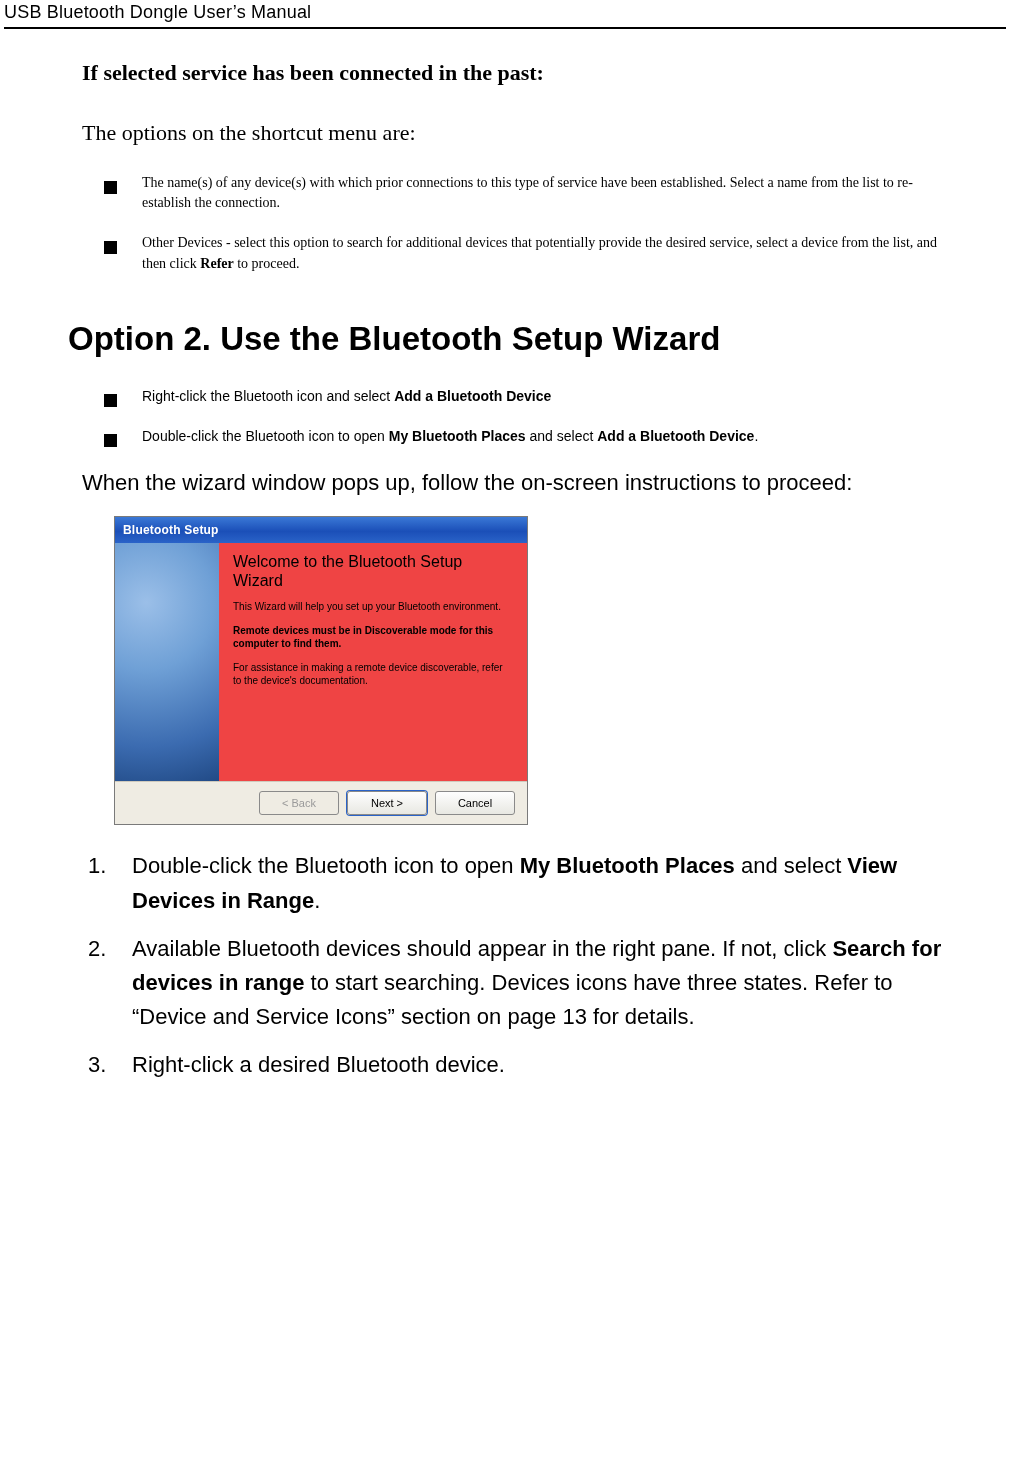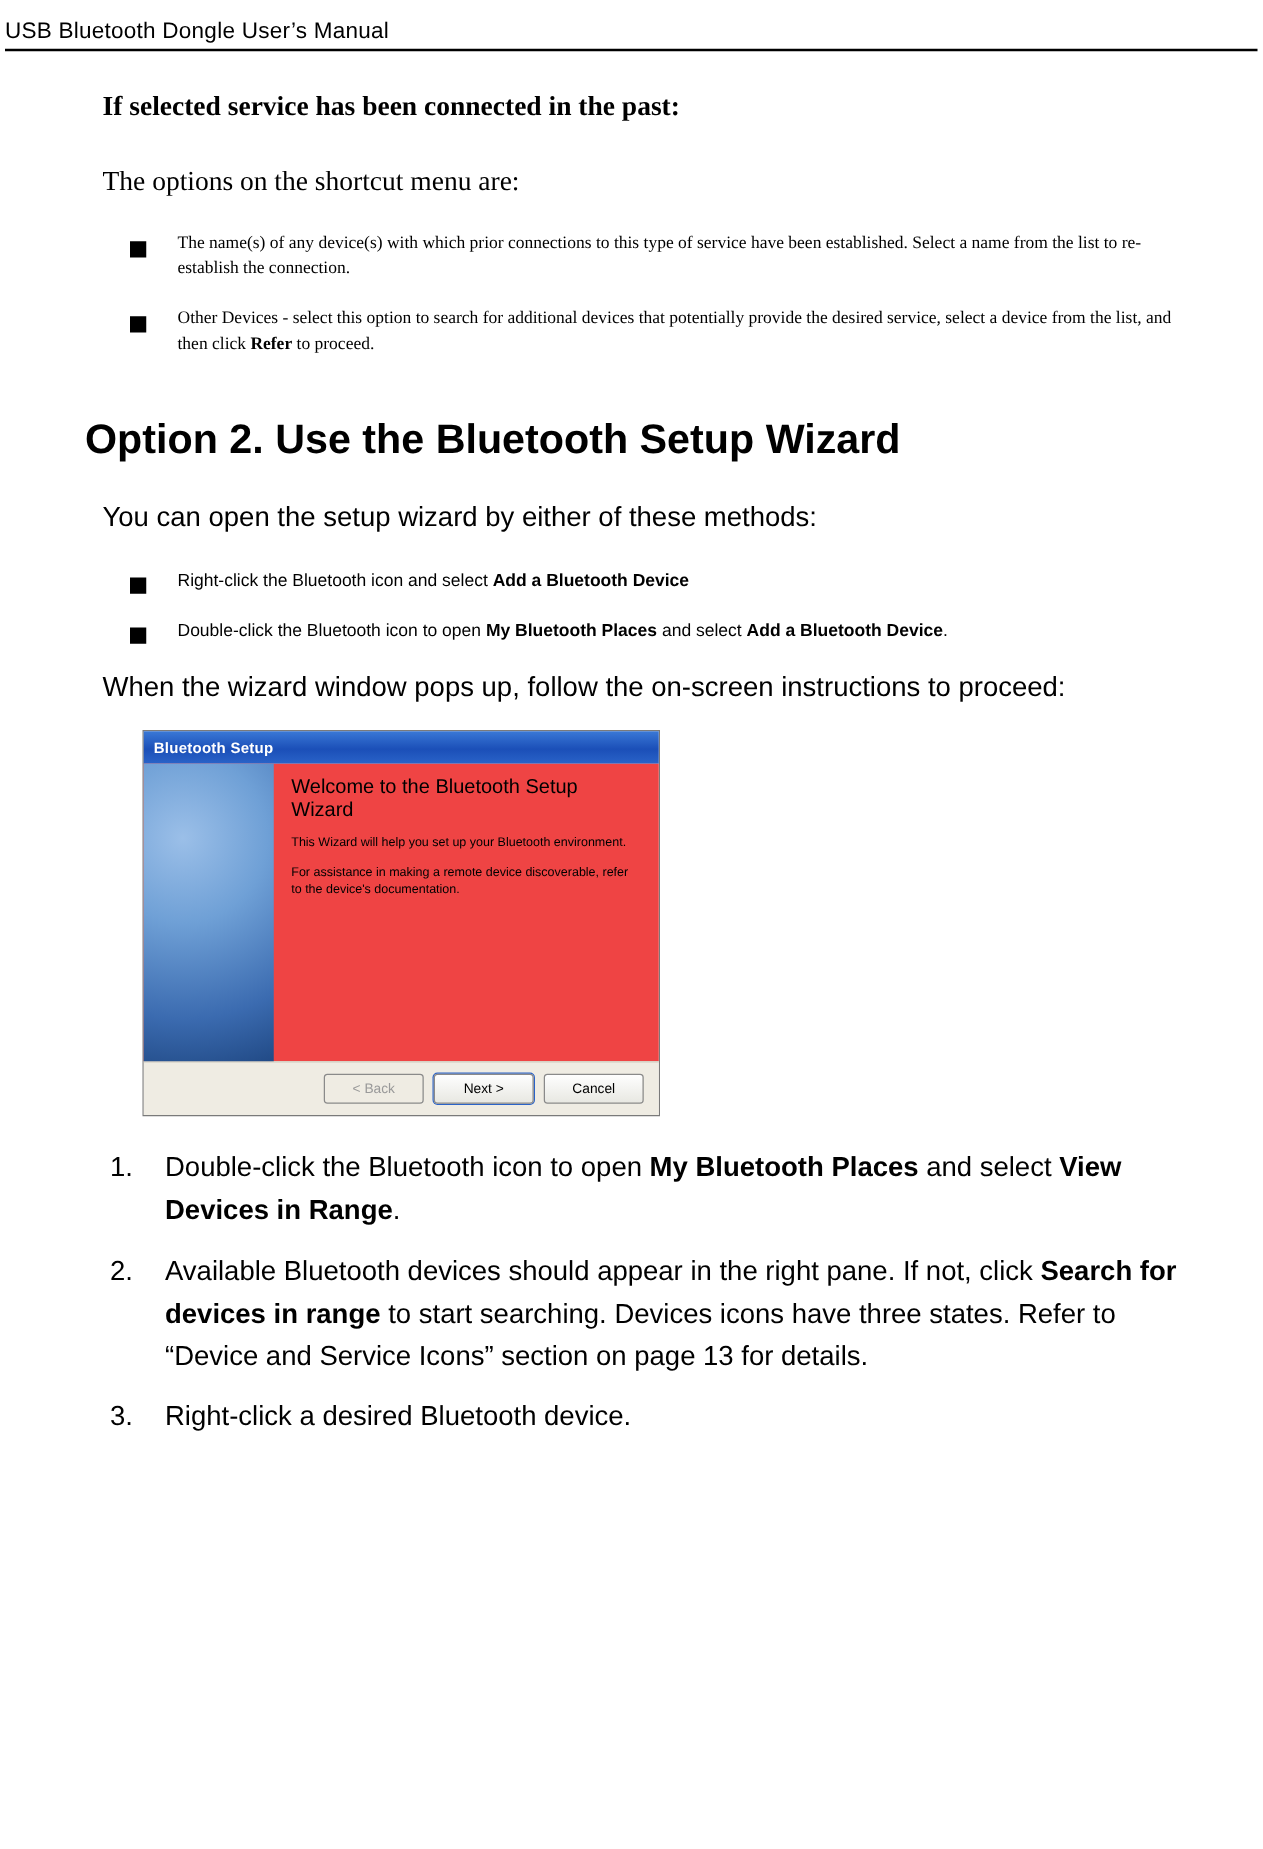--- a/index.html
+++ b/index.html
@@ -8,21 +8,21 @@
     background: #fff;
     font-family: Arial, Helvetica, sans-serif;
     color: #000;
     width: 1010px;
   }
   .page {
     padding: 0 68px 40px 68px;
   }
   .running-head {
     font-size: 18px;
-    padding: 14px 0 4px 0;
+    padding: 2px 0 4px 0;
     border-bottom: 2px solid #000;
     margin-left: -64px;
     margin-right: -64px;
     padding-left: 0;
     letter-spacing: .2px;
   }
   .section-block { margin-top: 28px; font-family: Liberation Serif, serif; }
   .bold { font-weight: 700; }
   .body-text {
     font-size: 22px;
@@ -164,40 +164,40 @@
       <li>
         <span>The name(s) of any device(s) with which prior connections to this type of service have been established. Select a name from the list to re-establish the connection.</span>
       </li>
       <li>
         <span>Other Devices - select this option to search for additional devices that potentially provide the desired service, select a device from the list, and then click </span><span class="bold">Refer</span><span> to proceed.</span>
       </li>
     </ul>
   </div>
 
   <h2 class="option">Option 2. Use the Bluetooth Setup Wizard</h2>
-  <div class="body-text indent-1">You can open the setup wizard by either of these methods:</div>
   <ul class="square">
     <li>
       <span>Right-click the Bluetooth icon and select </span><span class="bold">Add a Bluetooth Device</span>
     </li>
     <li>
       <span>Double-click the Bluetooth icon to open </span><span class="bold">My Bluetooth Places</span><span> and select </span><span class="bold">Add a Bluetooth Device</span><span>.</span>
     </li>
   </ul>
   <div class="body-text indent-1" style="margin-top:6px">When the wizard window pops up, follow the on-screen instructions to proceed:</div>
 
   <div class="wizard-wrap">
     <div class="wizard-titlebar">
       <span>Bluetooth Setup</span>
     </div>
     <div class="wizard-body">
       <div class="wizard-left"></div>
       <div class="wizard-right">
         <div class="wizard-h">Welcome to the Bluetooth Setup Wizard</div>
         <div class="wizard-p">This Wizard will help you set up your Bluetooth environment.</div>
+        <div class="wizard-p bold">Remote devices must be in Discoverable mode for this computer to find them.</div>
         <div class="wizard-p">For assistance in making a remote device discoverable, refer to the device's documentation.</div>
       </div>
     </div>
     <div class="wizard-footer">
       <span class="wizard-btn disabled">&lt; Back</span>
       <span class="wizard-btn default">Next &gt;</span>
       <span class="wizard-btn">Cancel</span>
     </div>
   </div>
 

